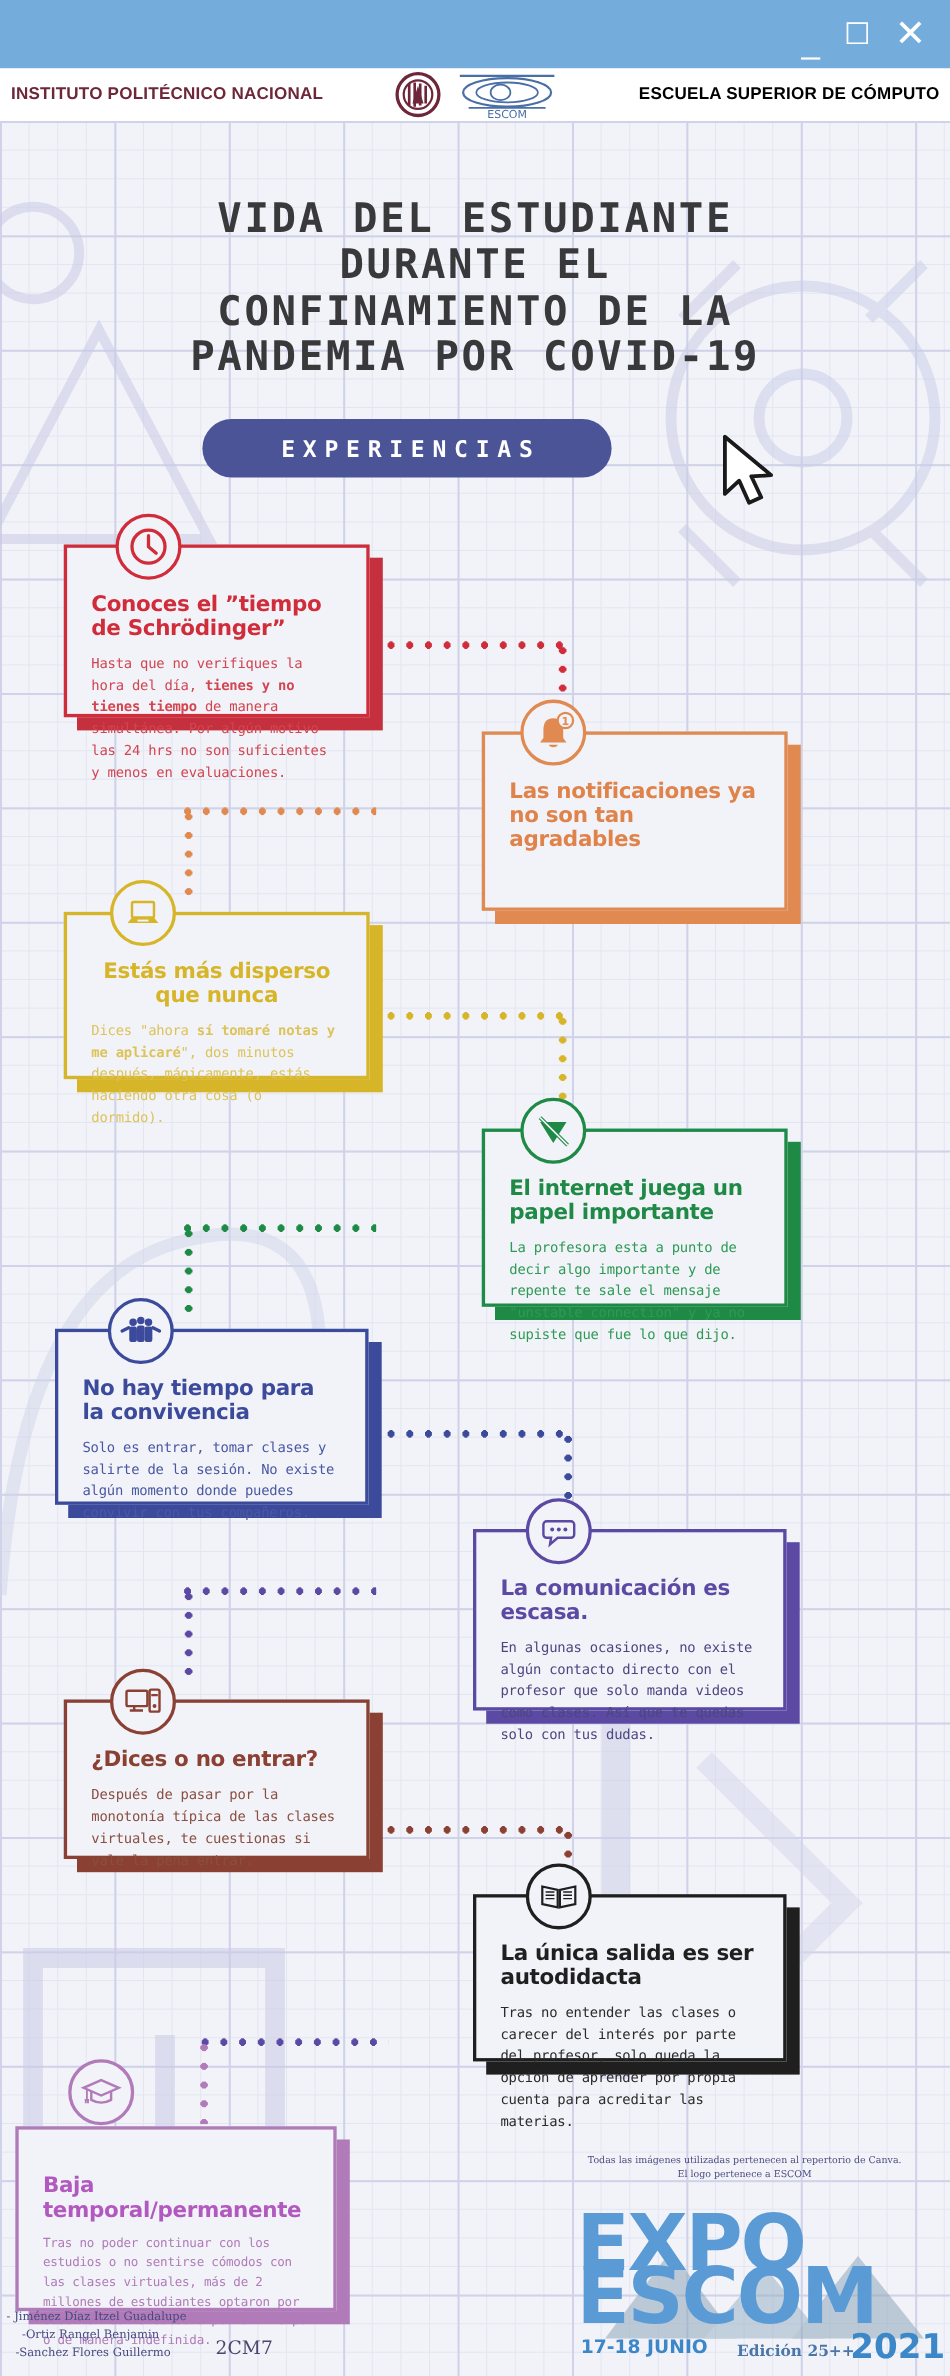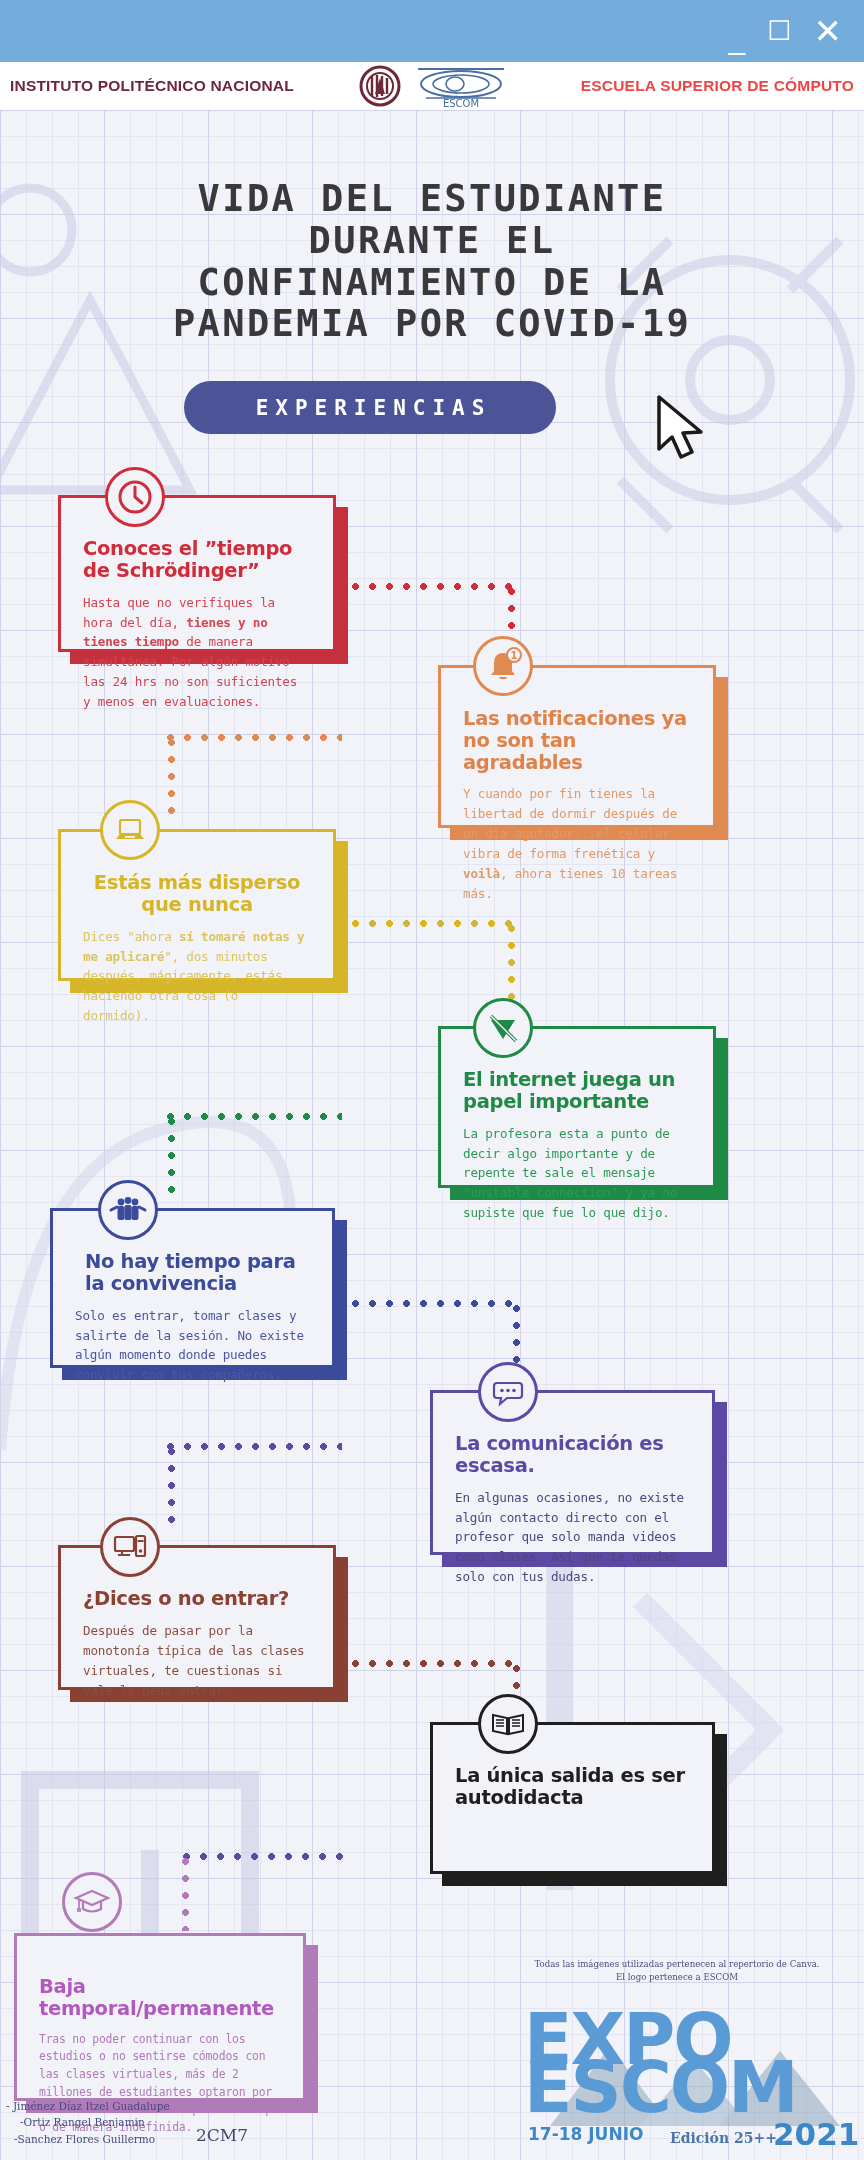--- a/index.html
+++ b/index.html
@@ -36,21 +36,21 @@
     display: flex; align-items: center; justify-content: space-between;
     padding: 0 10px;
   }
   .ipnbar .ipn-text {
     font-family: "Liberation Sans", sans-serif;
     font-weight: bold; font-size: 15.5px; color: #6E2639;
     letter-spacing: .2px;
   }
   .ipnbar .escom-text {
     font-family: "Liberation Sans", sans-serif;
-    font-weight: bold; font-size: 15.5px; color: #ef4444;
+    font-weight: bold; font-size: 15.5px; color: #000000;
     letter-spacing: .2px;
   }
   .ipnbar .logos { display: flex; align-items: center; gap: 6px; }
 
   
   .gridbg {
     position: absolute; left: 0; top: 110px; width: 864px; height: 2050px;
     background-color: #F2F3F8;
     background-image:
       linear-gradient(to right, #CFD2E8 1.5px, transparent 1.5px),
@@ -297,23 +297,20 @@
       <div class="inner" style="border-color:#E08A52;">
         <svg class="fold" width="42" height="42" viewBox="0 0 42 42">
           <polygon points="0,0 42,42 0,42" fill="#F2F3F8"></polygon>
           <polyline points="0,0 42,42" stroke="#E08A52" stroke-width="3" fill="none"></polyline>
           <polyline points="0,42 42,42" stroke="#E08A52" stroke-width="3" fill="none"></polyline>
         </svg>
         <h3 style="color:#E0834A;">
           <span>Las notificaciones ya</span><br>
           <span>no son tan agradables</span>
         </h3>
-        <p style="color:#E09A68;">
-          <span>Y cuando por fin tienes la libertad de dormir después de un día agotador...el celular vibra de forma frenética y </span><b>voilà</b><span>, ahora tienes 10 tareas más.</span>
-        </p>
       </div>
     </div>
     <div class="badge" style="left:473px; top:636px; border-color:#E08A52;">
       <svg width="40" height="40" viewBox="0 0 40 40">
         <path d="M20 7 C13 7 11 12 11 18 L11 25 L8 29 L32 29 L29 25 L29 18 C29 12 27 7 20 7 Z" fill="#E08A52"></path>
         <path d="M16 31 C16 34 24 34 24 31 Z" fill="#E08A52"></path>
         <circle cx="31" cy="9" r="7" fill="#F2F3F8" stroke="#E08A52" stroke-width="2"></circle>
         <text x="31" y="13" text-anchor="middle" font-family="DejaVu Sans, sans-serif" font-size="10" font-weight="bold" fill="#E08A52">1</text>
       </svg>
     </div>
@@ -367,21 +364,21 @@
     </div>
 
     <div class="card" style="left:50px; top:1208px; width:285px; height:160px;">
       <div class="shadowbar" style="background:#3B4A9B;"></div>
       <div class="inner" style="border-color:#3B4A9B;">
         <svg class="fold" width="42" height="42" viewBox="0 0 42 42">
           <polygon points="0,0 42,42 0,42" fill="#F2F3F8"></polygon>
           <polyline points="0,0 42,42" stroke="#3B4A9B" stroke-width="3" fill="none"></polyline>
           <polyline points="0,42 42,42" stroke="#3B4A9B" stroke-width="3" fill="none"></polyline>
         </svg>
-        <h3 style="color:#3B4A9B;margin-left:10px;">
+        <h3 style="color:#3B4A9B;">
           <span>No hay tiempo para</span><br>
           <span>la convivencia</span>
         </h3>
         <p style="color:#4A58A4;">Solo es entrar, tomar clases y salirte de la sesión. No existe algún momento donde puedes convivir con tus compañeros.</p>
       </div>
     </div>
     <div class="badge" style="left:98px; top:1180px; border-color:#3B4A9B;">
       <svg width="42" height="42" viewBox="0 0 42 42">
         <circle cx="14" cy="13" r="3.4" fill="#3B4A9B"></circle>
         <circle cx="21" cy="11.5" r="3.4" fill="#3B4A9B"></circle>
@@ -446,20 +443,21 @@
       <div class="inner" style="border-color:#1F1F1F;">
         <svg class="fold" width="42" height="42" viewBox="0 0 42 42">
           <polygon points="0,0 42,42 0,42" fill="#F2F3F8"></polygon>
           <polyline points="0,0 42,42" stroke="#1F1F1F" stroke-width="3" fill="none"></polyline>
           <polyline points="0,42 42,42" stroke="#1F1F1F" stroke-width="3" fill="none"></polyline>
         </svg>
         <h3 style="color:#1F1F1F;">
           <span>La única salida es ser</span><br>
           <span>autodidacta</span>
         </h3>
+        <p style="color:#2B2B2B;">Tras no entender las clases o carecer del interés por parte del profesor, solo queda la opción de aprender por propia cuenta para acreditar las materias.</p>
       </div>
     </div>
     <div class="badge" style="left:478px; top:1694px; border-color:#1F1F1F;">
       <svg width="42" height="42" viewBox="0 0 42 42">
         <path d="M6 12 L20 15 L20 31 L6 28 Z" fill="none" stroke="#1F1F1F" stroke-width="2"></path>
         <path d="M36 12 L22 15 L22 31 L36 28 Z" fill="none" stroke="#1F1F1F" stroke-width="2"></path>
         <path d="M9 17 H17 M9 20 H17 M9 23 H17 M25 17 H33 M25 20 H33 M25 23 H33" stroke="#1F1F1F" stroke-width="1.3"></path>
       </svg>
     </div>
 

